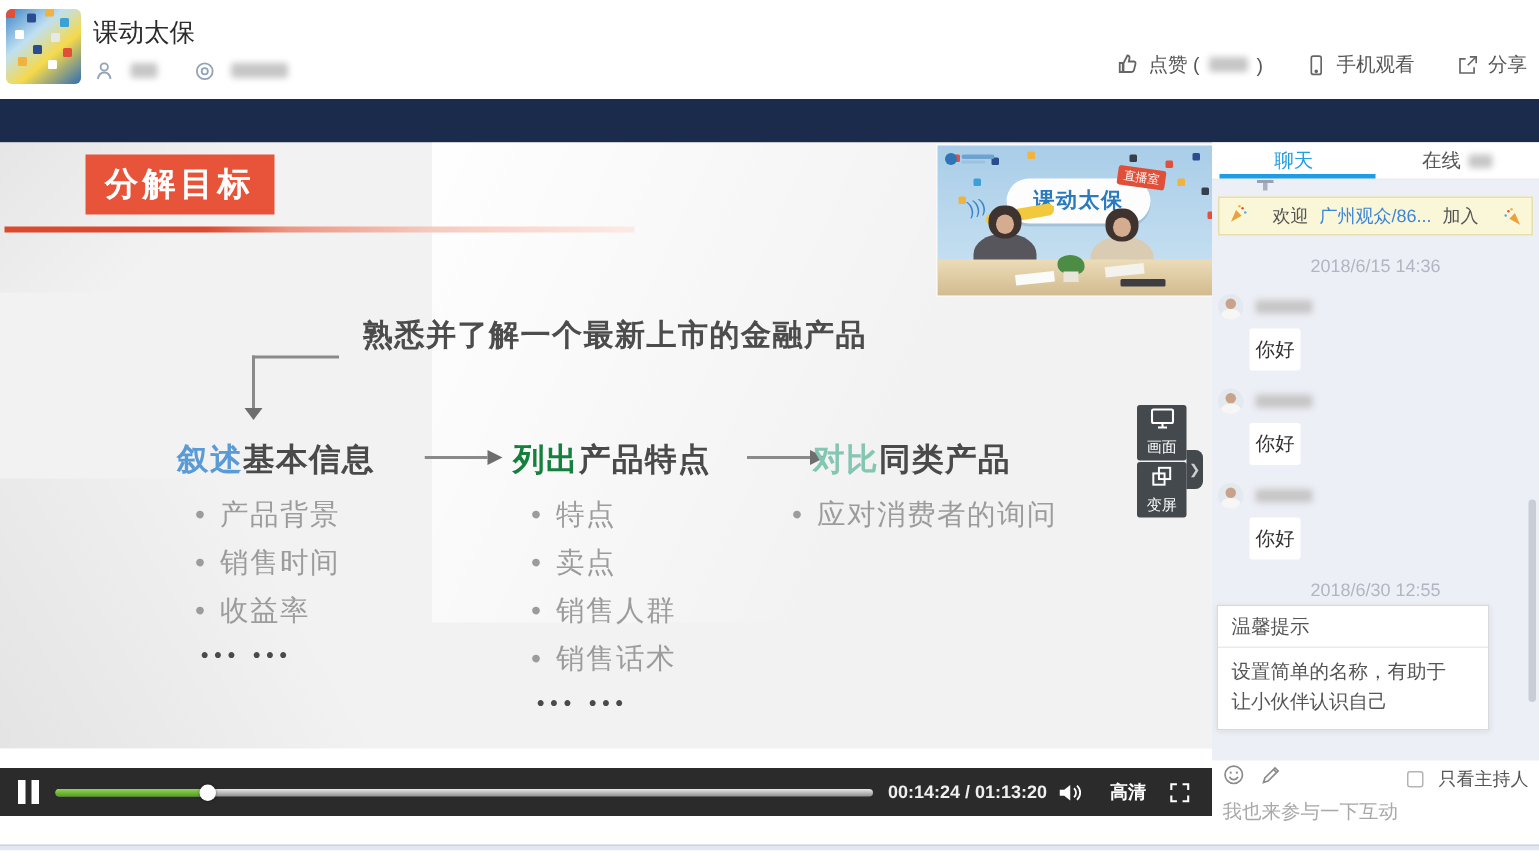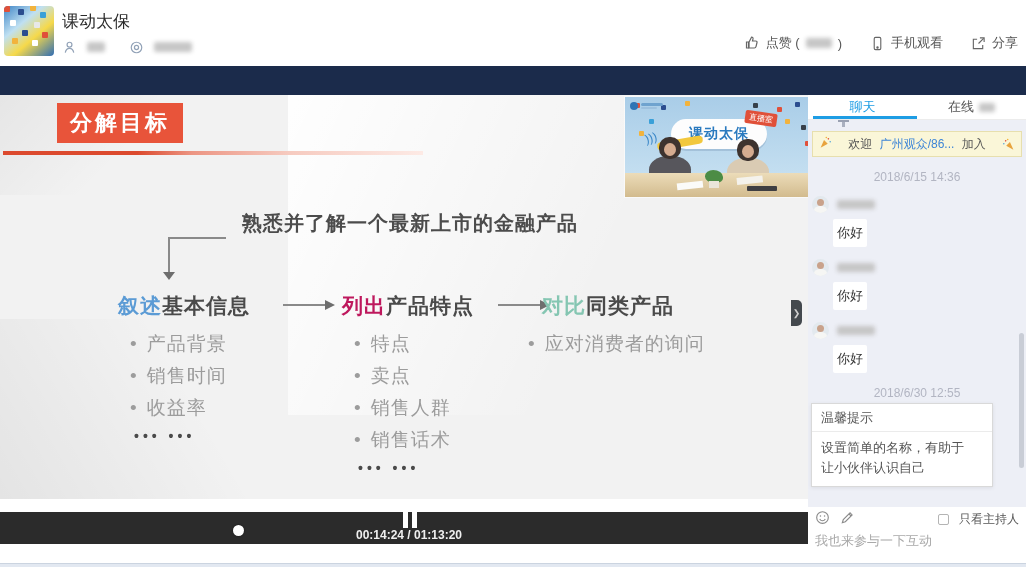--- a/index.html
+++ b/index.html
@@ -92,21 +92,21 @@
   .side-btn span{font-size:10px;}
   .side-collapse{position:absolute;left:791px;top:205px;width:11px;height:26px;background:rgba(38,43,49,.85);
      border-radius:0 5px 5px 0;color:#cfcfcf;font-size:9px;display:flex;align-items:center;justify-content:center;
      cursor:pointer;}
   
   .notice{position:absolute;left:0;top:400px;width:808px;height:17px;background:rgba(52,52,52,.95);
      display:flex;align-items:center;gap:16px;padding-left:4px;font-size:12px;font-weight:bold;color:#f2f2f2;}
   .notice .replay{color:#f0a81c;cursor:pointer;}
   .notice .close{color:#e0e0e0;cursor:pointer;}
   .controls{position:absolute;left:0;top:512px;width:808px;height:32px;background:#2b2b2b;
-     display:flex;align-items:center;flex-direction:column;}
+     display:flex;align-items:center;}
   .pause{margin-left:12px;display:flex;gap:4px;cursor:pointer;}
   .pause i{display:block;width:5px;height:16px;background:#fff;}
   .track{margin-left:11px;width:545px;height:5px;border-radius:3px;position:relative;
      background:linear-gradient(180deg,#e8e8e8,#8f8f8f);cursor:pointer;}
   .fill{height:100%;border-radius:3px;background:linear-gradient(180deg,#90d456,#569f1d);position:relative;}
   .fill::after{content:"";position:absolute;right:-6px;top:-3px;width:11px;height:11px;border-radius:50%;
      background:#fff;box-shadow:0 0 2px rgba(0,0,0,.5);}
   .time{margin-left:10px;color:#efefef;font-size:12px;font-weight:bold;white-space:nowrap;}
   .spk{margin-left:7px;cursor:pointer;display:flex;}
   .quality{margin-left:18px;color:#fff;font-size:12px;font-weight:bold;cursor:pointer;}
@@ -245,21 +245,21 @@
       <span class="col-dots">••• •••</span>
     </div>
 
     <svg class="flow-arrow fa1" width="52" height="14" viewBox="0 0 52 14">
       <line x1="0" y1="7" x2="42" y2="7" stroke="#8a8a8a" stroke-width="2"></line>
       <polygon points="42,2 52,7 42,12" fill="#6e6e6e"></polygon>
     </svg>
 
     <div class="col col2">
       <div class="col-h">
-        <span style="color:#be185d">列出</span><span>产品特点</span>
+        <span style="color:#15803d">列出</span><span>产品特点</span>
       </div>
       <ul>
         <li>特点</li>
         <li>卖点</li>
         <li>销售人群</li>
         <li>销售话术</li>
       </ul>
       <span class="col-dots">••• •••</span>
     </div>
 
@@ -299,20 +299,40 @@
           <span class="body"></span>
           <span class="hair"></span>
           <span class="face"></span>
         </div>
       <div class="wc-desk"></div>
       <div class="wc-paper"></div>
       <div class="wc-book"></div>
       <div class="wc-plant"></div>
     </div>
 
+    <div class="side-btns">
+      <div class="side-btn">
+        <span>
+          <svg width="16" height="14" viewBox="0 0 16 14" fill="none" stroke="#fff" stroke-width="1.4">
+            <rect x="1" y="1" width="14" height="9" rx="1"></rect>
+              <path d="M5 13h6M8 10v3"></path>
+          </svg>
+        </span>
+        <span>画面</span>
+      </div>
+      <div class="side-btn">
+        <span>
+          <svg width="15" height="15" viewBox="0 0 16 16" fill="none" stroke="#fff" stroke-width="1.4">
+            <rect x="2" y="6" width="8" height="8"></rect>
+              <rect x="6" y="2" width="8" height="8"></rect>
+          </svg>
+        </span>
+        <span>变屏</span>
+      </div>
+    </div>
     <div class="side-collapse">❯</div>
 
   </div>
 
   <div class="controls">
     <span class="pause">
         <i></i>
         <i></i>
       </span>
     <div class="track">

